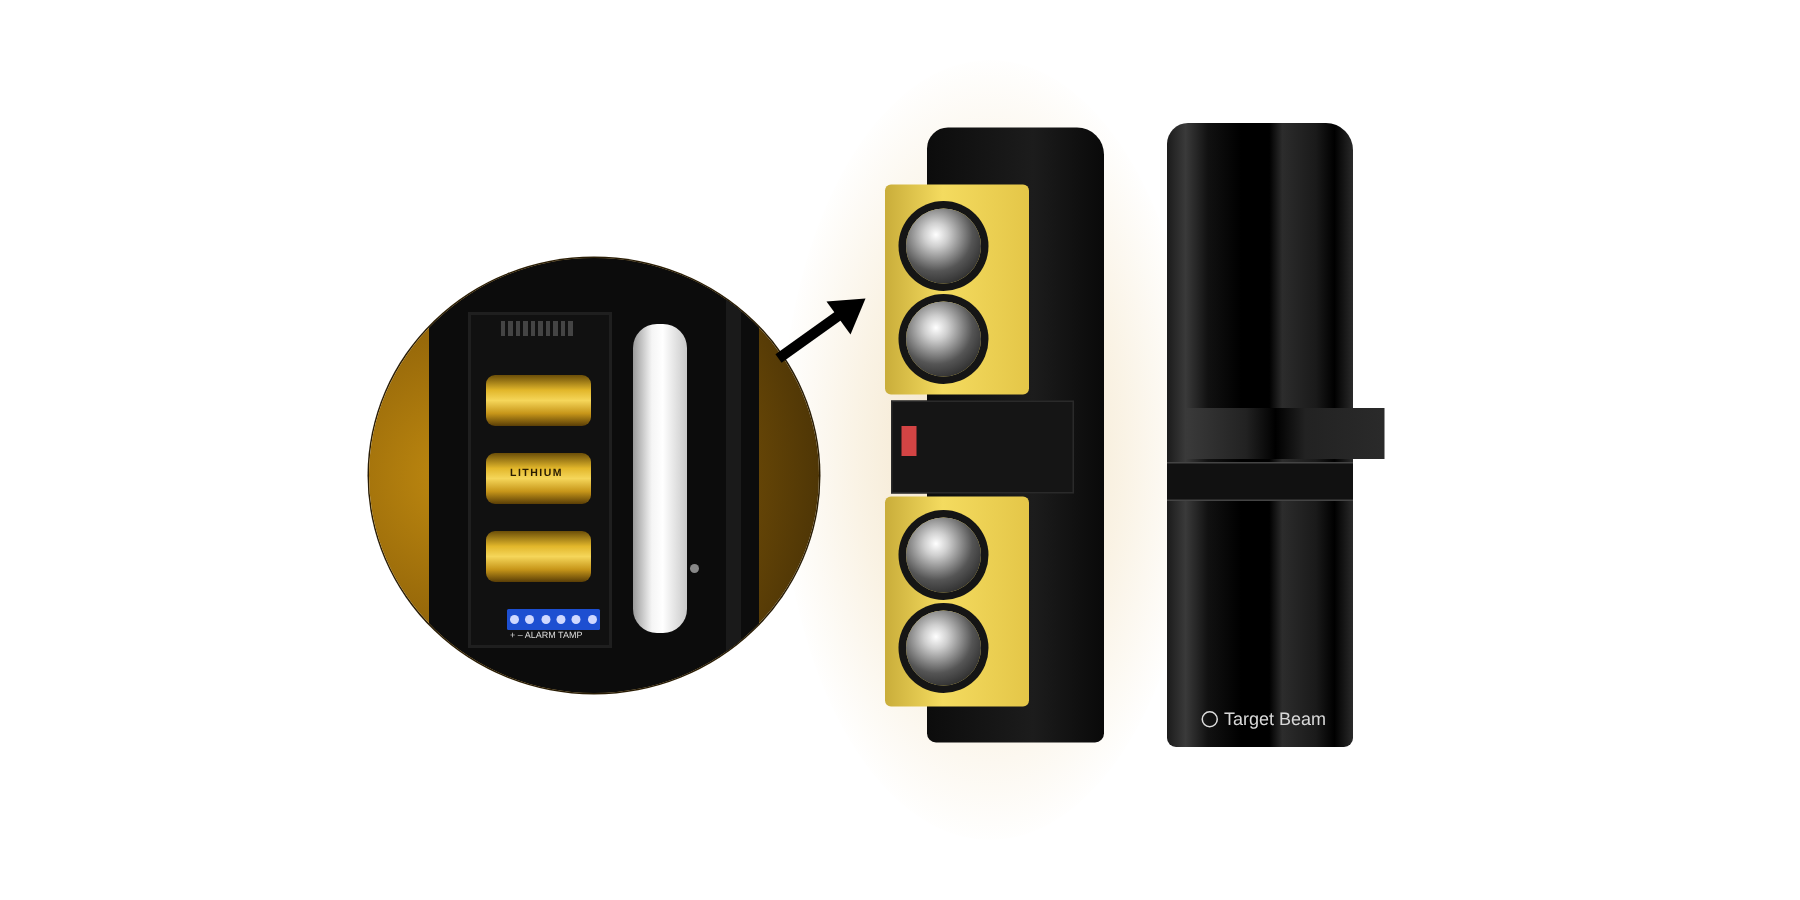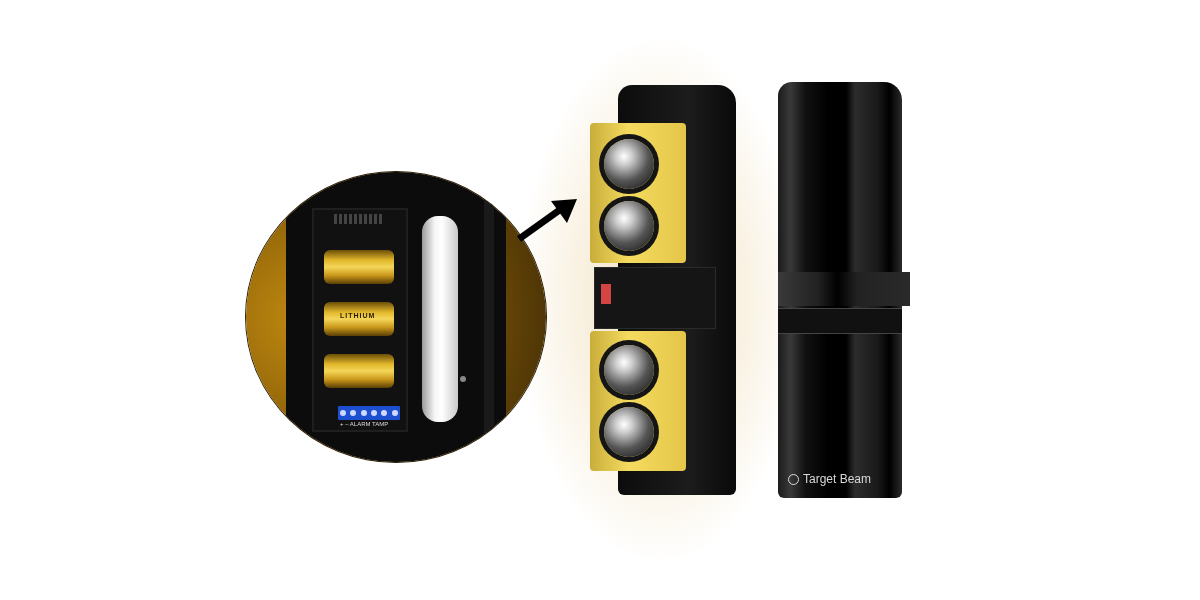--- a/index.html
+++ b/index.html
@@ -28,21 +28,21 @@
   .det{position:absolute;left:590px;top:85px;width:146px;height:410px;}
   .det .back{position:absolute;left:28px;top:0;width:118px;height:410px;border-radius:14px 18px 6px 6px;background:linear-gradient(90deg,#0c0c0c 0%,#1c1c1c 60%,#090909 100%);}
   .det .yellow{position:absolute;left:0;width:96px;height:140px;background:linear-gradient(90deg,#c9ad3a 0%,#f4db5f 40%,#e4c648 100%);border-radius:4px;}
   .lens{position:absolute;left:14px;width:50px;height:50px;border-radius:50%;
         background:radial-gradient(circle at 40% 35%,#ffffff 0%,#cfcfcf 18%,#555 55%,#0c0c0c 100%);box-shadow:0 0 0 5px #151515;}
   .det .panel{position:absolute;left:4px;top:182px;width:120px;height:60px;background:#151515;border:1px solid #2a2a2a;}
   .det .dip{position:absolute;left:6px;top:16px;width:10px;height:20px;background:#d34444;}
   
   .closed{position:absolute;left:778px;top:82px;width:124px;height:416px;border-radius:14px 18px 6px 6px;
           background:linear-gradient(90deg,#1b1b1b 0%,#3a3a3a 10%,#111 22%,#000 40%,#000 55%,#2c2c2c 62%,#1a1a1a 80%,#000 90%,#2a2a2a 100%);}
-  .closed .band{position:absolute;left:0;top:190px;width:132px;height:34px;background:linear-gradient(90deg,#3a3a3a,#222 30%,#000 45%,#222 60%,#2a2a2a);}
+  .closed .band{position:absolute;left:13px;top:190px;width:132px;height:34px;background:linear-gradient(90deg,#3a3a3a,#222 30%,#000 45%,#222 60%,#2a2a2a);}
   .closed .band2{position:absolute;left:0;top:226px;width:124px;height:24px;background:#111;border-top:1px solid #444;border-bottom:1px solid #444;}
   .brand{position:absolute;left:10px;top:200px;display:flex;align-items:center;gap:4px;color:#d8d8d8;font-size:12px;}
   .brand .logo{width:11px;height:11px;border-radius:50%;border:1px solid #ddd;box-sizing:border-box;}
 </style>
 </head>
 <body>
 
 <div class="glow"></div>
 
 <div class="inset">

